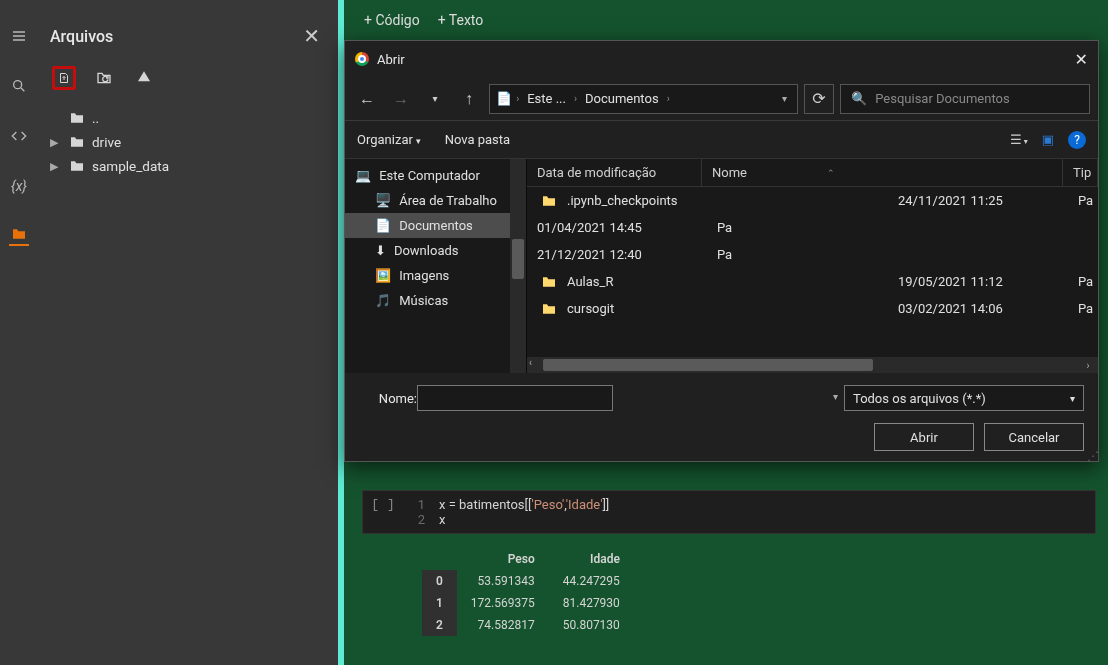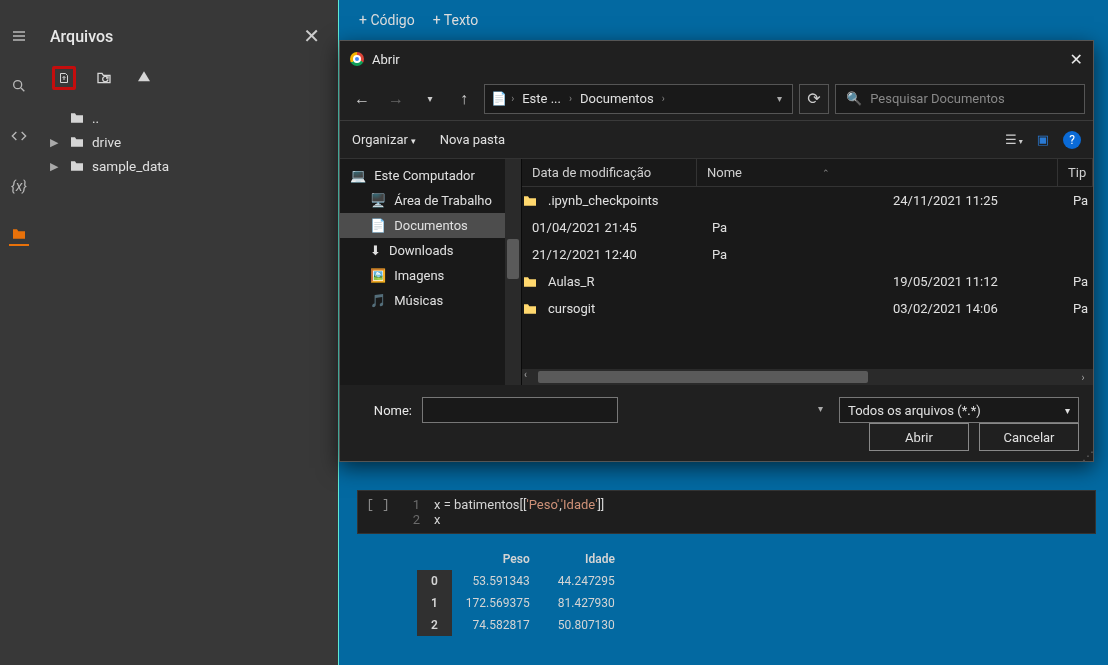--- a/index.html
+++ b/index.html
@@ -17,21 +17,21 @@
 .files-head .close { font-size:20px; color:#ccc; cursor:pointer; }
 .files-toolbar { display:flex; gap:16px; padding:0 0 14px 14px; align-items:center; }
 .files-toolbar .tb { width:24px; height:24px; display:flex; align-items:center; justify-content:center; color:#d5d5d5; cursor:pointer; }
 .upload-hl { border:3px solid #c40d0d; padding:3px; border-radius:2px; }
 .tree { padding:2px 0; font-size:13.5px; }
 .tree-row { display:flex; align-items:center; gap:6px; padding:4px 8px 4px 12px; cursor:pointer; color:#e0e0e0; }
 .tree-row .arrow { width:12px; color:#aaa; font-size:11px; }
 .tree-row .fold { width:18px; height:16px; display:inline-flex; align-items:center; justify-content:center; }
 
 
-.main { position:absolute; left:338px; top:0; right:0; height:100%; background:#0369a1; border-left:1px solid #5eead4; }
+.main { position:absolute; left:338px; top:0; right:0; height:100%; background:#14532d; border-left:6px solid #5eead4; }
 .topbar { display:flex; gap:18px; padding:12px 20px; font-size:14px; color:#ddd; }
 .topbar span { cursor:pointer; }
 
 
 .cell { position:absolute; left:18px; right:12px; top:490px; }
 .cell-code { background:#1e1e1e; border:1px solid #333; display:flex; font-family:Consolas,"Courier New",monospace; font-size:13px; }
 .cell-gutter { width:40px; color:#888; text-align:center; padding:6px 0; }
 .cell-lines { flex:1; padding:6px 0; }
 .cell-lines .ln { display:flex; }
 .cell-lines .no { width:22px; text-align:right; color:#6b6b6b; margin-right:14px; }
@@ -66,28 +66,28 @@
 .dlg-tree-scroll{position:absolute;right:0;top:0;bottom:0;width:16px;background:#2a2a2a;}
 .dlg-tree-thumb{position:absolute;right:2px;top:80px;width:12px;height:40px;background:#5a5a5a;border-radius:2px;}
 .dlg-list { flex:1; background:#191919; display:flex; flex-direction:column; font-size:13px; min-width:0;}
 .dlg-list-head { display:flex; border-bottom:1px solid #333; color:#d0d0d0;}
 .dlg-list-head .col { padding:6px 10px; border-right:1px solid #333;}
 .dlg-list-head .col.name{flex:1;display:flex;align-items:center;gap:80px;}
 .dlg-list-head .col.date{width:175px;}
 .dlg-list-head .col.type{width:35px;}
 .dlg-rows { flex:1; overflow:hidden; }
 .dlg-row { display:flex; align-items:center; color:#e0e0e0; height:27px;}
-.dlg-row .c.name{flex:1;display:flex;align-items:center;gap:10px;padding-left:0;}
+.dlg-row .c.name{flex:1;display:flex;align-items:center;gap:10px;padding-left:14px;}
 .dlg-row .c.date{width:175px;padding-left:10px;}
 .dlg-row .c.type{width:35px;padding-left:10px;text-align:center;}
 .dlg-hscroll{height:16px;background:#2a2a2a;position:relative;}
 .dlg-hscroll .th{position:absolute;left:2px;top:2px;height:12px;width:330px;background:#5a5a5a;border-radius:2px;}
 .dlg-hscroll .ar{position:absolute;right:2px;top:0;width:16px;height:16px;display:flex;align-items:center;justify-content:center;color:#aaa;font-size:10px;}
 .dlg-foot { padding:12px 14px 10px; background:#202020; }
-.dlg-name-row{display:flex;align-items:center;gap:10px;}
+.dlg-name-row{display:flex;align-items:center;margin-bottom:12px;}
 .dlg-name-row label{font-size:13px;width:58px;text-align:right;}
 .dlg-name-inp{flex:1;height:26px;background:#191919;border:1px solid #777;color:#e0e0e0;padding:0 22px 0 6px;font-size:13px;position:relative;}
 .dlg-name-wrap{flex:1;position:relative;}
 .dlg-name-wrap .dd{position:absolute;right:6px;top:6px;color:#aaa;font-size:10px;pointer-events:none;}
 .dlg-filter{width:240px;height:26px;background:#191919;border:1px solid #777;color:#e0e0e0;display:flex;align-items:center;justify-content:space-between;padding:0 8px;font-size:13px;cursor:pointer;}
 .dlg-btns{display:flex;justify-content:flex-end;gap:10px;}
 .dlg-btn{width:100px;height:28px;background:#202020;border:1px solid #888;color:#e0e0e0;font-size:13px;cursor:pointer;}
 .dlg-resize{position:absolute;right:2px;bottom:2px;color:#666;font-size:12px;letter-spacing:-3px;line-height:6px;}
 
 
@@ -270,21 +270,21 @@
               <div class="c name">
                 <svg class="svg" viewBox="0 0 24 24">
                   <path class="folder-y" d="M3 5h6l2 3h10v11H3z"></path>
                 </svg>
                 <span>.ipynb_checkpoints</span>
               </div>
               <div class="c date">24/11/2021 11:25</div>
               <div class="c type">Pa</div>
             </div>
             <div class="dlg-row">
-              <div class="c date">01/04/2021 21:45</div>
+              <div class="c date">01/04/2021 14:45</div>
               <div class="c type">Pa</div>
             </div>
             <div class="dlg-row">
               <div class="c date">21/12/2021 12:40</div>
               <div class="c type">Pa</div>
             </div>
             <div class="dlg-row">
               <div class="c name">
                 <svg class="svg" viewBox="0 0 24 24">
                   <path class="folder-y" d="M3 5h6l2 3h10v11H3z"></path>

